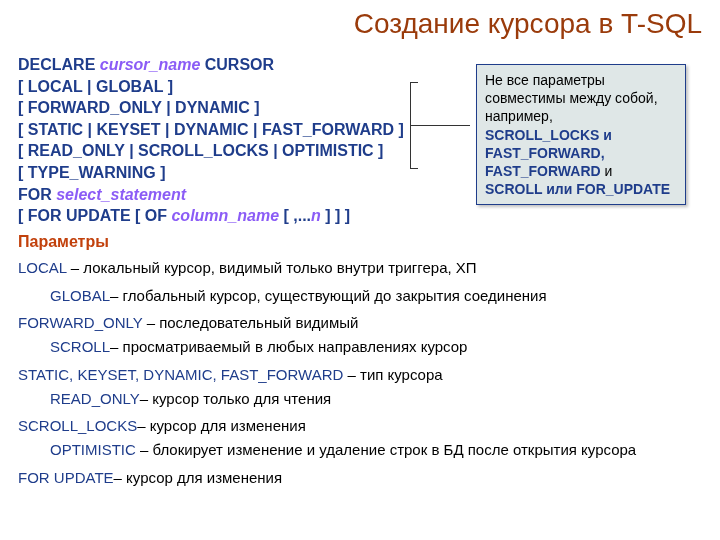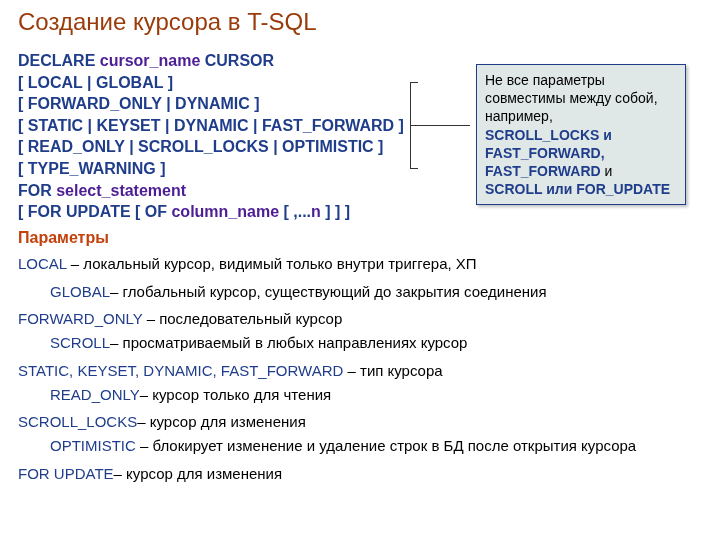--- a/index.html
+++ b/index.html
@@ -3,26 +3,26 @@
 <meta charset="utf-8">
 <style>
   html,body{margin:0;padding:0}
   body{
     width:720px;height:540px;
     font-family:Arial,Helvetica,sans-serif;
     background:#fff;color:#000;position:relative;
     box-sizing:border-box;padding:8px 18px 0 18px;
   }
   .title{
-    text-align:left;font-size:24px;color:#9a3b0b;
+    text-align:right;font-size:28px;color:#9a3b0b;
     margin:0 0 14px 0;font-weight:400;
   }
   .syntax{font-size:16px;font-weight:bold;line-height:1.35}
   .kw{color:#1f3d8b}
-  .id{color:#4c1d95;}
+  .id{color:#8b5cf6;font-style:italic}
   .red{color:#c2410c;font-weight:bold;font-size:16px;margin-top:6px}
   .params{margin-top:6px;font-size:15px;line-height:1.45}
   .params .lbl{color:#1f3d8b;font-weight:normal}
   .params .row{margin-bottom:6px}
   .i1{padding-left:32px}
   .note{
     position:absolute;right:34px;top:64px;width:192px;
     background:#dfe7e7;border:1px solid #1f3d8b;
     padding:6px 8px;font-size:14px;line-height:1.3;
     box-shadow:2px 2px 3px rgba(0,0,0,0.25);
@@ -57,21 +57,21 @@
   <div>
     <span class="kw">[ FOR UPDATE [ OF </span><span class="id">column_name</span><span class="kw"> [ ,...</span><span class="id">n</span><span class="kw"> ] ] ]</span>
   </div>
 </div>
 
 <div class="red">Параметры</div>
 
 <div class="params">
   <div class="row"><span class="lbl">LOCAL </span><span>– локальный курсор, видимый только внутри триггера, ХП</span></div>
   <div class="row i1"><span class="lbl">GLOBAL</span><span>– глобальный курсор, существующий до закрытия соединения</span></div>
-  <div class="row"><span class="lbl">FORWARD_ONLY </span><span>– последовательный курсор</span></div>
+  <div class="row"><span class="lbl">FORWARD_ONLY </span><span>– последовательный видимый</span></div>
   <div class="row i1" style="margin-top:-4px"><span class="lbl">SCROLL</span><span>– просматриваемый в любых направлениях  курсор</span></div>
   <div class="row"><span class="lbl">STATIC, KEYSET, DYNAMIC, FAST_FORWARD </span><span>– тип  курсора</span></div>
   <div class="row i1" style="margin-top:-4px"><span class="lbl">READ_ONLY</span><span>– курсор только для чтения</span></div>
   <div class="row"><span class="lbl">SCROLL_LOCKS</span><span>– курсор для изменения</span></div>
   <div class="row i1" style="margin-top:-4px"><span class="lbl">OPTIMISTIC </span><span>– блокирует изменение и удаление строк в БД после открытия курсора</span></div>
   <div class="row"><span class="lbl">FOR UPDATE</span><span>– курсор для изменения</span></div>
 </div>
 
 <div class="connector">
   <div class="v"></div>

